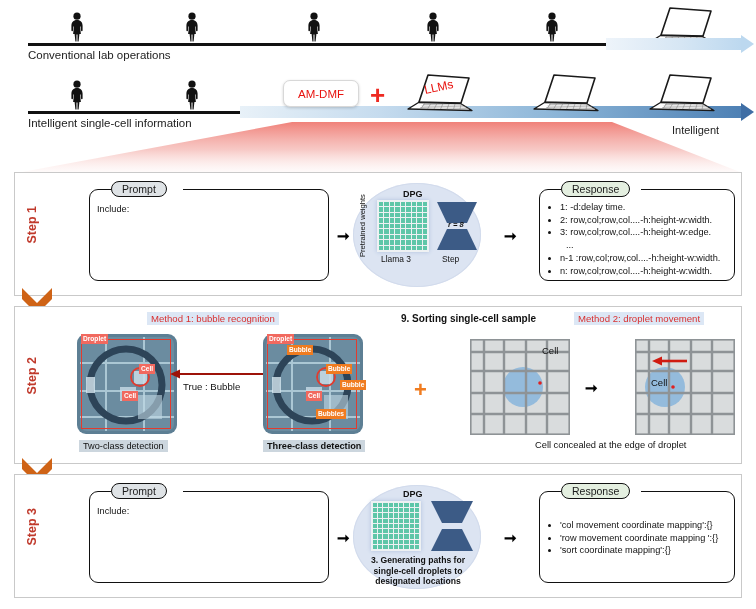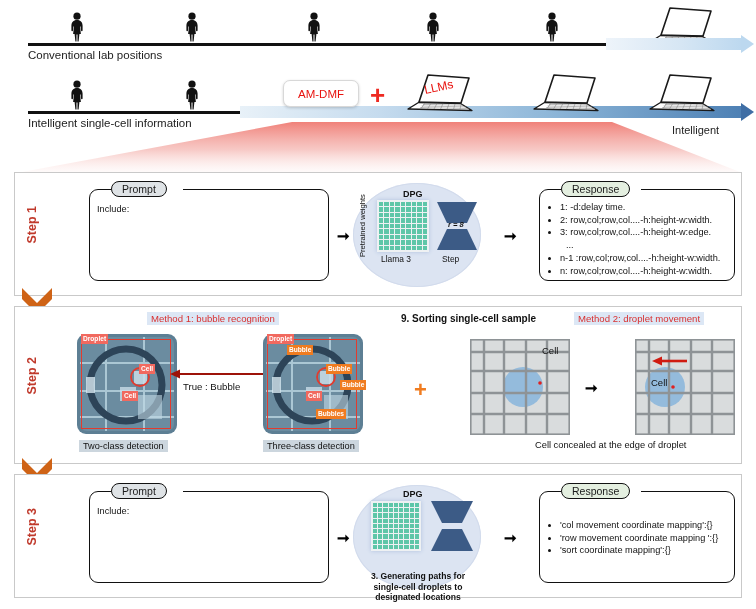--- a/index.html
+++ b/index.html
@@ -119,21 +119,21 @@
       </svg>
   </div>
   <div class="person" style="left:543px;top:12px;">
     <svg viewBox="0 0 18 30" width="18" height="30">
         <circle cx="9" cy="4.2" r="3.6" fill="#111"></circle>
         <path d="M9 8 C5.2 8 3.4 10.6 3.4 13.8 L3.4 18.5 C3.4 19.4 4.9 19.4 5 18.5 L5.4 14.6 L6 14.6 L5.1 22 L6.6 22 L7.4 29.6 L8.5 29.6 L8.5 22.4 L9.5 22.4 L9.5 29.6 L10.6 29.6 L11.4 22 L12.9 22 L12 14.6 L12.6 14.6 L13 18.5 C13.1 19.4 14.6 19.4 14.6 18.5 L14.6 13.8 C14.6 10.6 12.8 8 9 8 Z" fill="#111"></path>
       </svg>
   </div>
 
   <div class="tl-line" style="left:28px;top:43px;width:578px;"></div>
-  <div class="tl-caption" style="left:28px;top:49px;">Conventional lab positions</div>
+  <div class="tl-caption" style="left:28px;top:49px;">Conventional lab operations</div>
 
   <div class="laptop" style="left:645px;top:5px;">
     <svg width="70" height="42" viewBox="0 0 70 42">
       <path d="M16 30 L25 3 L66 6 L58 31 Z" fill="#fff" stroke="#1a1a1a" stroke-width="1.6" stroke-linejoin="round"></path>
       <path d="M15.5 30.5 L57.5 31.5 L69 38.5 L5 37 Z" fill="#fff" stroke="#1a1a1a" stroke-width="1.4" stroke-linejoin="round"></path>
       <g stroke="#777" stroke-width="0.5">
         <path d="M20 32.4 L60 33.2 M18.6 34 L63 34.9 M17.2 35.6 L65.8 36.5"></path>
         <path d="M22 31 L18 36.6 M28 31.2 L24.6 36.8 M34 31.4 L31 37 M40 31.6 L37.5 37.1 M46 31.8 L44 37.3 M52 32 L50.5 37.4 M58 32.2 L57 37.6"></path>
       </g>
     </svg>
@@ -393,21 +393,21 @@
     <rect x="10" y="44" width="9" height="16" fill="#d6e7f0" opacity="0.8"></rect>
     <circle cx="64" cy="44" r="9" fill="none" stroke="#e23b2e" stroke-width="1.8"></circle>
   </svg>
   <div class="bbox" style="left:252px;top:32px;width:90px;height:90px;"></div>
   <div class="chip chip-red" style="left:252px;top:27px;">Droplet</div>
   <div class="chip chip-org" style="left:272px;top:38px;">Bubble</div>
   <div class="chip chip-org" style="left:311px;top:57px;">Bubble</div>
   <div class="chip chip-org" style="left:325px;top:73px;">Bubble</div>
   <div class="chip chip-red" style="left:291px;top:84px;">Cell</div>
   <div class="chip chip-org" style="left:301px;top:102px;">Bubbles</div>
-  <div class="det-cap" style="left:248px;top:133px;">Three-class detection</div>
+  <div class="det-cap" style="left:248px;top:133px;font-weight:bold;">Three-class detection</div>
 
   <div class="plus-org" style="left:399px;top:72px;">+</div>
 
   <svg class="abs" style="left:455px;top:32px;" width="100" height="96" viewBox="0 0 100 96">
     <rect x="0" y="0" width="100" height="96" fill="#d9dcdd"></rect>
     <circle cx="53" cy="48" r="20" fill="#8cb7dc" opacity="0.9"></circle>
     <g stroke="#8e9396" stroke-width="2.4" fill="none">
       <path d="M0 13 L100 13 M0 32 L100 32 M0 54 L100 54 M0 75 L100 75"></path>
       <path d="M14 0 L14 96 M34 0 L34 96 M56 0 L56 96 M77 0 L77 96"></path>
     </g>
@@ -535,21 +535,21 @@
       <div style="background: rgb(94, 198, 168);"></div>
       <div style="background: rgb(94, 198, 168);"></div>
       <div style="background: rgb(94, 198, 168);"></div>
       <div style="background: rgb(94, 198, 168);"></div>
       <div style="background: rgb(94, 198, 168);"></div>
     </div>
   <svg class="abs" style="left:414px;top:24px;" width="46" height="54" viewBox="0 0 46 54">
     <path d="M2 2 L44 2 L33 24 L13 24 Z" fill="#3c5b86"></path>
     <path d="M13 30 L33 30 L44 52 L2 52 Z" fill="#3c5b86"></path>
   </svg>
-  <div class="dpg-cap" style="left:344px;top:96px;width:118px;">3. Generating paths for single-cell droplets to designated locations</div>
+  <div class="dpg-cap" style="left:344px;top:80px;width:118px;">3. Generating paths for single-cell droplets to designated locations</div>
 
   <div class="blk-arrow" style="left:489px;top:55px;">➞</div>
 
   <div class="box" style="left:524px;top:16px;width:196px;height:92px;"></div>
   <div class="tab-mask" style="left:546px;top:15px;width:80px;"></div>
   <div class="tab tab-resp" style="left:546px;top:8px;">Response</div>
   <div class="box-body" style="left:532px;top:44px;width:184px;">
     <ul>
       <li>'col movement coordinate mapping':{}</li>
       <li>'row movement coordinate mapping ':{}</li>

